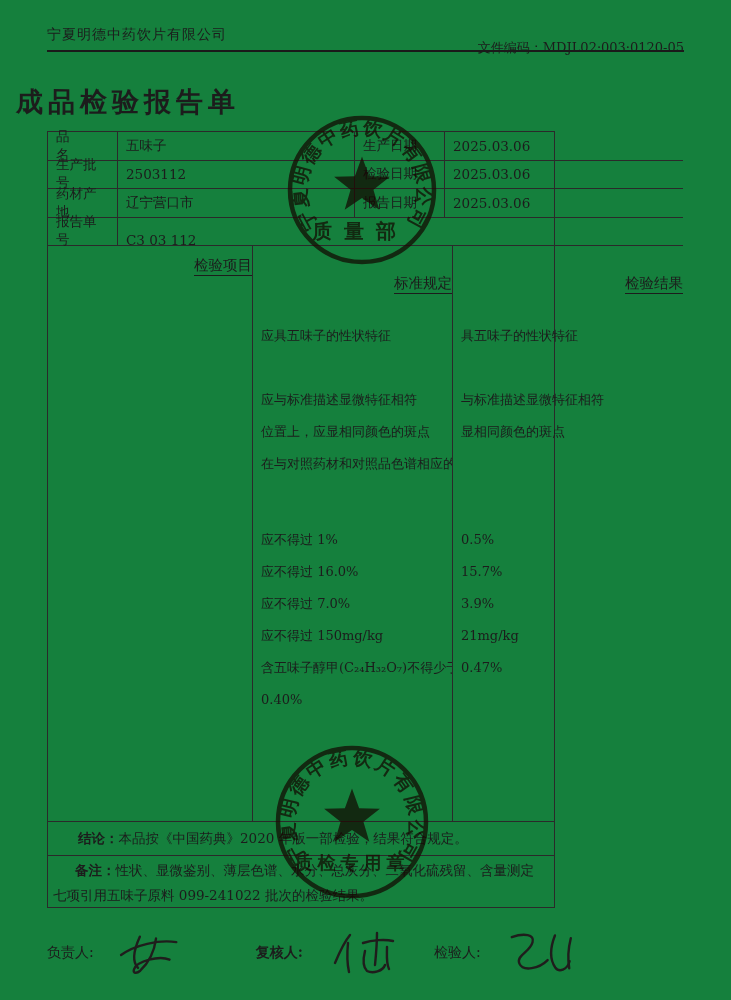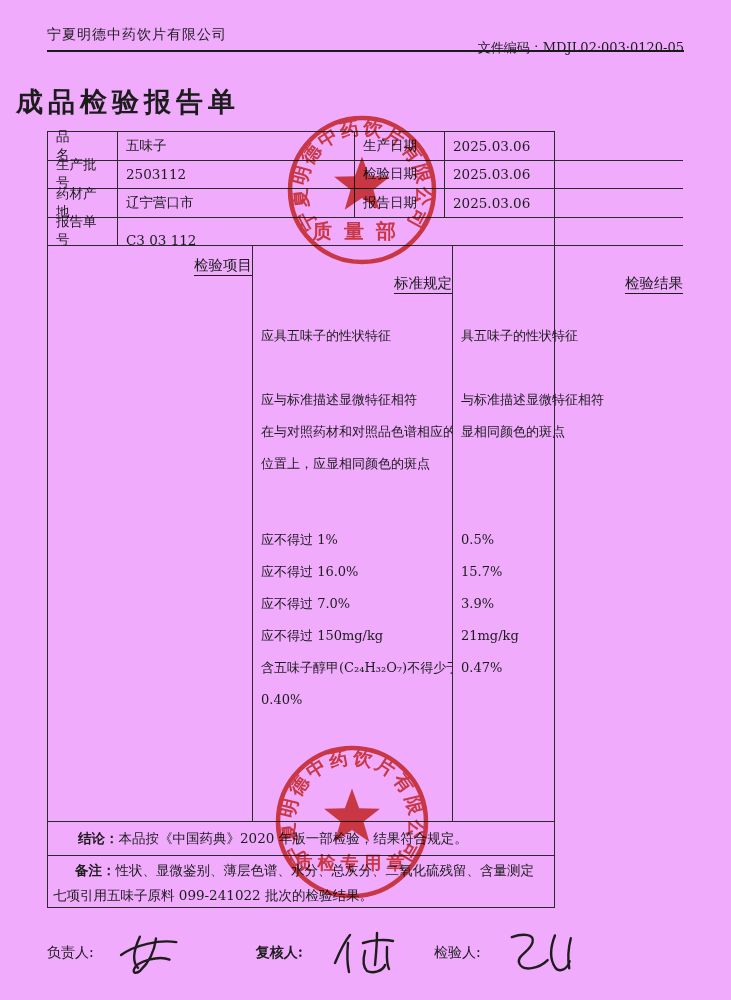--- a/index.html
+++ b/index.html
@@ -1,20 +1,20 @@
 <!DOCTYPE html>
 <html><head>
 <meta charset="utf-8">
 <style>
   :root{ --ink:#1c1c1c; --line:#2a2a2a; --stamp-red:#cf3a2a; }
   *{ margin:0; padding:0; box-sizing:border-box; }
   body{ background:#e8e8e8; }
   .page{
     position:relative; width:731px; height:1000px; margin:0 auto;
-    background:#f0abfc; color:var(--ink);
+    background:#15803d; color:var(--ink);
     font-family:"DejaVu Serif","Liberation Serif",serif;
   }
   
   .hdr-company{ position:absolute; left:47px; top:26px; font-size:14px; letter-spacing:1px; }
   .hdr-code{ position:absolute; right:47px; top:28px; font-size:13px;margin-top:11px; }
   .hdr-rule{ position:absolute; left:47px; top:50px; width:637px; height:2px; background:#1a1a1a; }
   .title{ position:absolute; left:16px; top:84px; width:100%; 
           font-size:27px; font-weight:bold; letter-spacing:5px; }
   
   .doc-table{ position:absolute; left:47px; top:131px; width:508px; border:1px solid var(--line); }
@@ -95,22 +95,22 @@
     <div class="spec-grid">
       <div class="scol c1">
         <div class="sphead"><span>检验项目</span></div>
       </div>
       <div class="scol c2">
         <div class="sphead"><span>标准规定</span></div>
         <div class="lines">
           <div class="ln">应具五味子的性状特征</div>
           <div class="ln"></div>
           <div class="ln">应与标准描述显微特征相符</div>
+          <div class="ln">位置上，应显相同颜色的斑点</div>
           <div class="ln">在与对照药材和对照品色谱相应的</div>
-          <div class="ln">位置上，应显相同颜色的斑点</div>
           <div class="ln gap"></div>
           <div class="ln"></div>
           <div class="ln">应不得过 1%</div>
           <div class="ln">应不得过 16.0%</div>
           <div class="ln">应不得过 7.0%</div>
           <div class="ln">应不得过 150mg/kg</div>
           <div class="ln">含五味子醇甲(C₂₄H₃₂O₇)不得少于</div>
           <div class="ln">0.40%</div>
         </div>
       </div>

